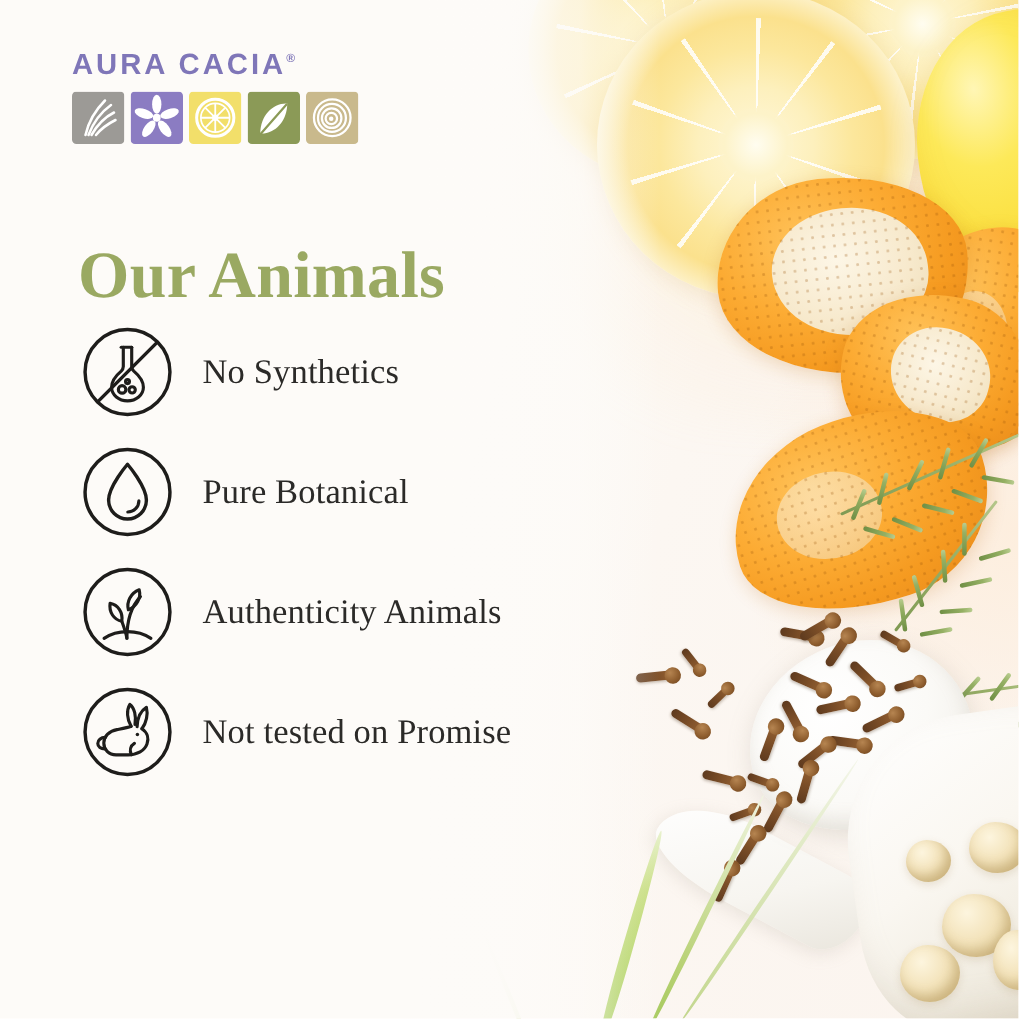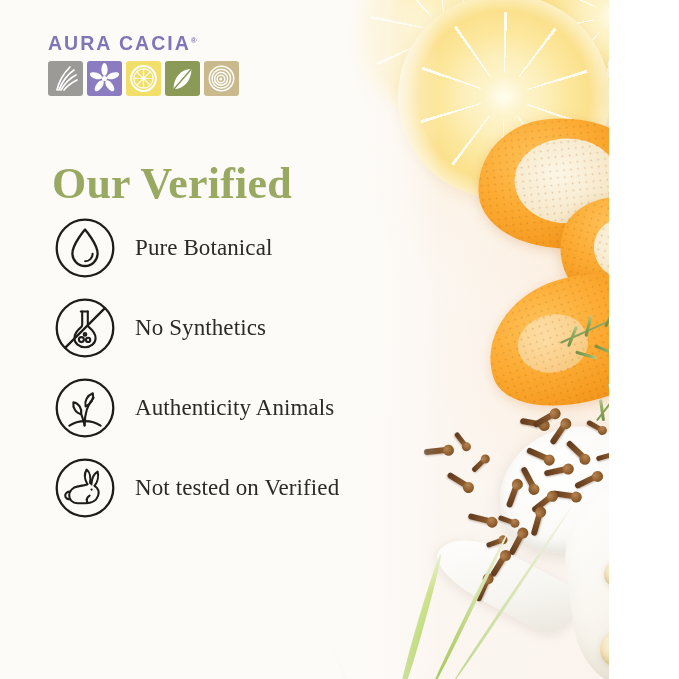--- a/index.html
+++ b/index.html
@@ -2,21 +2,21 @@
 <html><head>
 <meta charset="utf-8">
 <style>
   html, body {
     margin: 0;
     padding: 0;
     background: #ffffff;
   }
   #page {
     position: relative;
-    width: 609px;
+    width: 679px;
     height: 679px;
     overflow: hidden;
     background: #fdfbf8;
     font-family: "Liberation Serif", serif;
   }
 
   
   .photo {
     position: absolute;
     inset: 0;
@@ -479,34 +479,23 @@
               <circle cx="17.1" cy="17.8" r="6.5"></circle>
               <circle cx="16.9" cy="18" r="3.8"></circle>
             </g>
             <circle cx="16.8" cy="18.1" r="1.5" fill="#ffffff"></circle>
           </svg>
         </div>
 
       </div>
     </div>
 
-    <h1 id="heading">Our Verified</h1>
+    <h1 id="heading">Our Animals</h1>
 
     <div id="promise-list">
-
-      <div class="promise-item">
-        <span class="promise-icon">
-          <svg viewBox="0 0 62 62" aria-hidden="true">
-            <circle cx="31" cy="31" r="28.3" fill="none" stroke="#1e1d1b" stroke-width="2.3"></circle>
-            <path d="M31 12.5 C31 12.5, 18.4 27.2, 18.4 36.4 C18.4 43.4, 24.1 49, 31 49 C37.9 49, 43.6 43.4, 43.6 36.4 C43.6 27.2, 31 12.5, 31 12.5 Z" fill="none" stroke="#1e1d1b" stroke-width="2.3" stroke-linejoin="round"></path>
-            <path d="M38.6 36.8 C38.6 41, 35.3 44.3, 31.2 44.3" fill="none" stroke="#1e1d1b" stroke-width="2.1" stroke-linecap="round"></path>
-          </svg>
-        </span>
-        <span class="promise-label">Pure Botanical</span>
-      </div>
 
       <div class="promise-item">
         <span class="promise-icon">
           <svg viewBox="0 0 62 62" aria-hidden="true">
             <circle cx="31" cy="31" r="28.3" fill="none" stroke="#1e1d1b" stroke-width="2.3"></circle>
             <g fill="none" stroke="#1e1d1b" stroke-width="2.1" stroke-linejoin="round" stroke-linecap="round">
               <path d="M26.8 14.5 L33.8 14.5"></path>
               <path d="M28.2 14.5 L28.2 27.4 C28.2 28.6, 27.7 29.6, 26.8 30.4
                        C23 33.6, 20.4 37.2, 20.4 41.2
                        C20.4 46.3, 25.3 50.2, 31 50.2
@@ -521,20 +510,31 @@
             <line x1="11.6" y1="50.4" x2="50.4" y2="11.6" stroke="#1e1d1b" stroke-width="2.3" stroke-linecap="round"></line>
           </svg>
         </span>
         <span class="promise-label">No Synthetics</span>
       </div>
 
       <div class="promise-item">
         <span class="promise-icon">
           <svg viewBox="0 0 62 62" aria-hidden="true">
             <circle cx="31" cy="31" r="28.3" fill="none" stroke="#1e1d1b" stroke-width="2.3"></circle>
+            <path d="M31 12.5 C31 12.5, 18.4 27.2, 18.4 36.4 C18.4 43.4, 24.1 49, 31 49 C37.9 49, 43.6 43.4, 43.6 36.4 C43.6 27.2, 31 12.5, 31 12.5 Z" fill="none" stroke="#1e1d1b" stroke-width="2.3" stroke-linejoin="round"></path>
+            <path d="M38.6 36.8 C38.6 41, 35.3 44.3, 31.2 44.3" fill="none" stroke="#1e1d1b" stroke-width="2.1" stroke-linecap="round"></path>
+          </svg>
+        </span>
+        <span class="promise-label">Pure Botanical</span>
+      </div>
+
+      <div class="promise-item">
+        <span class="promise-icon">
+          <svg viewBox="0 0 62 62" aria-hidden="true">
+            <circle cx="31" cy="31" r="28.3" fill="none" stroke="#1e1d1b" stroke-width="2.3"></circle>
             <g fill="none" stroke="#1e1d1b" stroke-width="2.1" stroke-linecap="round" stroke-linejoin="round">
               <path d="M30.6 48.5 C30.6 38, 32.4 28.5, 39.6 20.8"></path>
               <path d="M38.8 16.2 C33.2 18.4, 30.2 24.2, 31.6 29.5 C37.2 27.4, 40.2 21.6, 38.8 16.2 Z"></path>
               <path d="M19.4 25.2 C18.5 31, 21.9 36.2, 27.2 37.2 C28.1 31.4, 24.8 26.2, 19.4 25.2 Z"></path>
               <path d="M27.2 37.2 C28.6 41, 29.9 44.6, 30.6 48.5"></path>
               <path d="M15.4 48.6 C19.8 45.6, 25.2 44.1, 31 44.1 C36.8 44.1, 42.2 45.6, 46.6 48.6"></path>
             </g>
           </svg>
         </span>
         <span class="promise-label">Authenticity Animals</span>
@@ -557,18 +557,18 @@
                        C27.8 28.7, 31 28.2, 33.4 27.2"></path>
 
               <path d="M33.6 46.1 C32.2 43.2, 33 40.2, 35.6 38.6"></path>
 
               <path d="M16.2 34.6 C13.2 34.6, 11.2 36.4, 11.2 38.6 C11.2 40.8, 13.2 42.4, 16.1 42.3"></path>
 
               <circle cx="37.6" cy="32.6" r="1.15" fill="#1e1d1b" stroke="none"></circle>
             </g>
           </svg>
         </span>
-        <span class="promise-label">Not tested on Verified</span>
+        <span class="promise-label">Not tested on Promise</span>
       </div>
 
     </div>
   </div>
 </div>
 
 </body></html>

